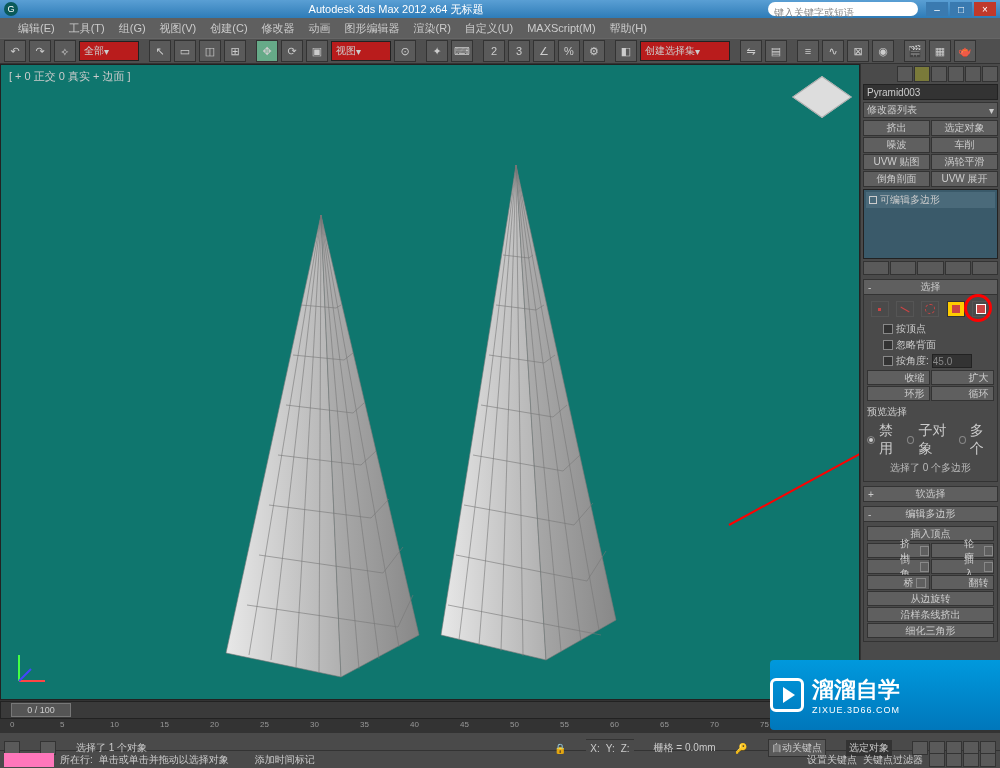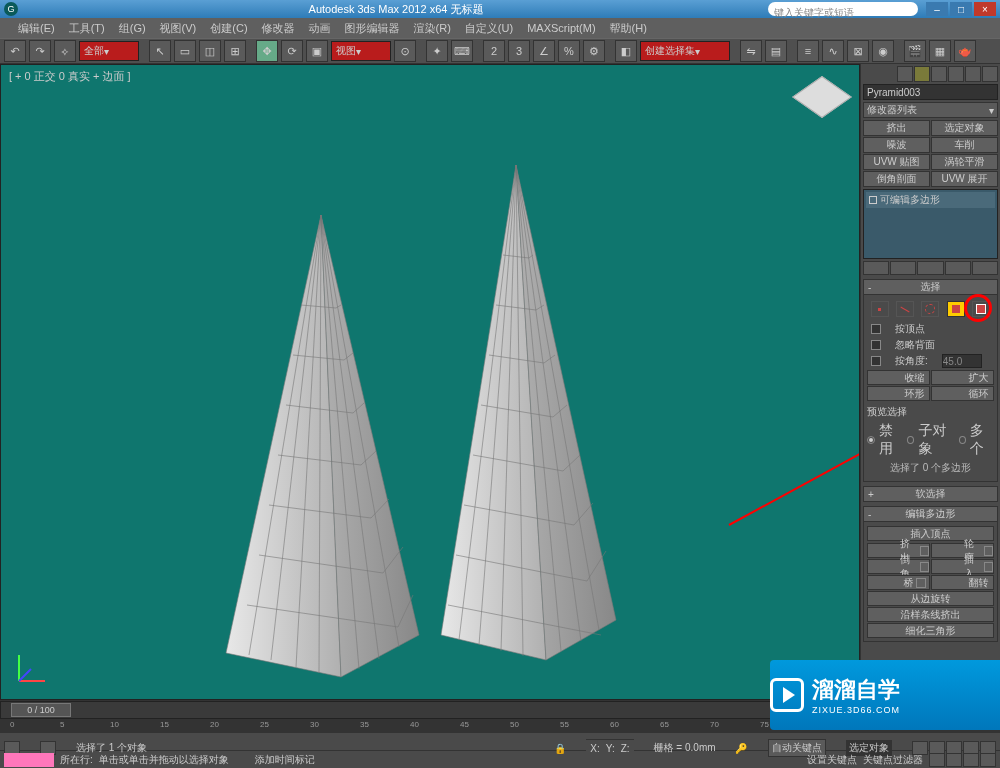--- a/index.html
+++ b/index.html
@@ -45,21 +45,21 @@
 .rollbody { background:#4a4a4a; border:1px solid #333; border-top:none; padding:3px; }
 .subsel { display:flex; justify-content:space-around; padding:3px 0; position:relative; }
 .subsel i { width:18px; height:16px; border:1px solid #555; cursor:pointer; display:flex; align-items:center; justify-content:center; }
 .subsel i.vertex::after { content:""; width:3px; height:3px; background:#c44; }
 .subsel i.edge::after { content:""; width:10px; height:1px; background:#c44; transform:rotate(30deg); }
 .subsel i.border::after { content:""; width:8px; height:8px; border:1px dashed #c44; border-radius:50%; }
 .subsel i.poly { background:#ffcc00; border:1px solid #333; }
 .subsel i.poly::after { content:""; width:8px; height:8px; background:#c44; }
 .subsel i.elem::after { content:""; width:8px; height:8px; background:#c44; border:1px solid #fff; }
 .redcircle { position:absolute; width:28px; height:28px; border:3px solid red; border-radius:50%; right:2px; top:-4px; pointer-events:none; }
-.chk { display:flex; align-items:center; gap:14px; font-size:10px; margin:2px 4px; }
+.chk { display:flex; align-items:center; gap:3px; font-size:10px; margin:2px 16px; }
 .chk i { width:10px; height:10px; border:1px solid #888; background:#333; }
 .chk input { width:40px; height:14px; background:#333; border:1px solid #222; color:#888; font-size:10px; }
 .btnrow { display:grid; grid-template-columns:1fr 1fr; gap:1px; margin-top:2px; }
 .btnrow .sb { height:15px; background:#5f5f5f; border:1px solid #333; font-size:10px; display:flex; align-items:center; justify-content:center; cursor:pointer;padding-left:32px; }
 .btnrow .sb .sq { width:10px; height:10px; border:1px solid #888; margin-left:2px; }
 .radrow { display:flex; gap:4px; font-size:14px; margin:3px 0; align-items:center; }
 .radrow i { width:8px; height:8px; border:1px solid #888; border-radius:50%; }
 .radrow i.on::after { content:""; display:block; width:4px; height:4px; background:#ccc; border-radius:50%; margin:1px; }
 .infoline { font-size:10px; text-align:center; margin:3px 0; color:#bbb; }
 .fullbtn { height:15px; background:#5f5f5f; border:1px solid #333; font-size:10px; display:flex; align-items:center; justify-content:center; cursor:pointer; margin-top:1px; }

